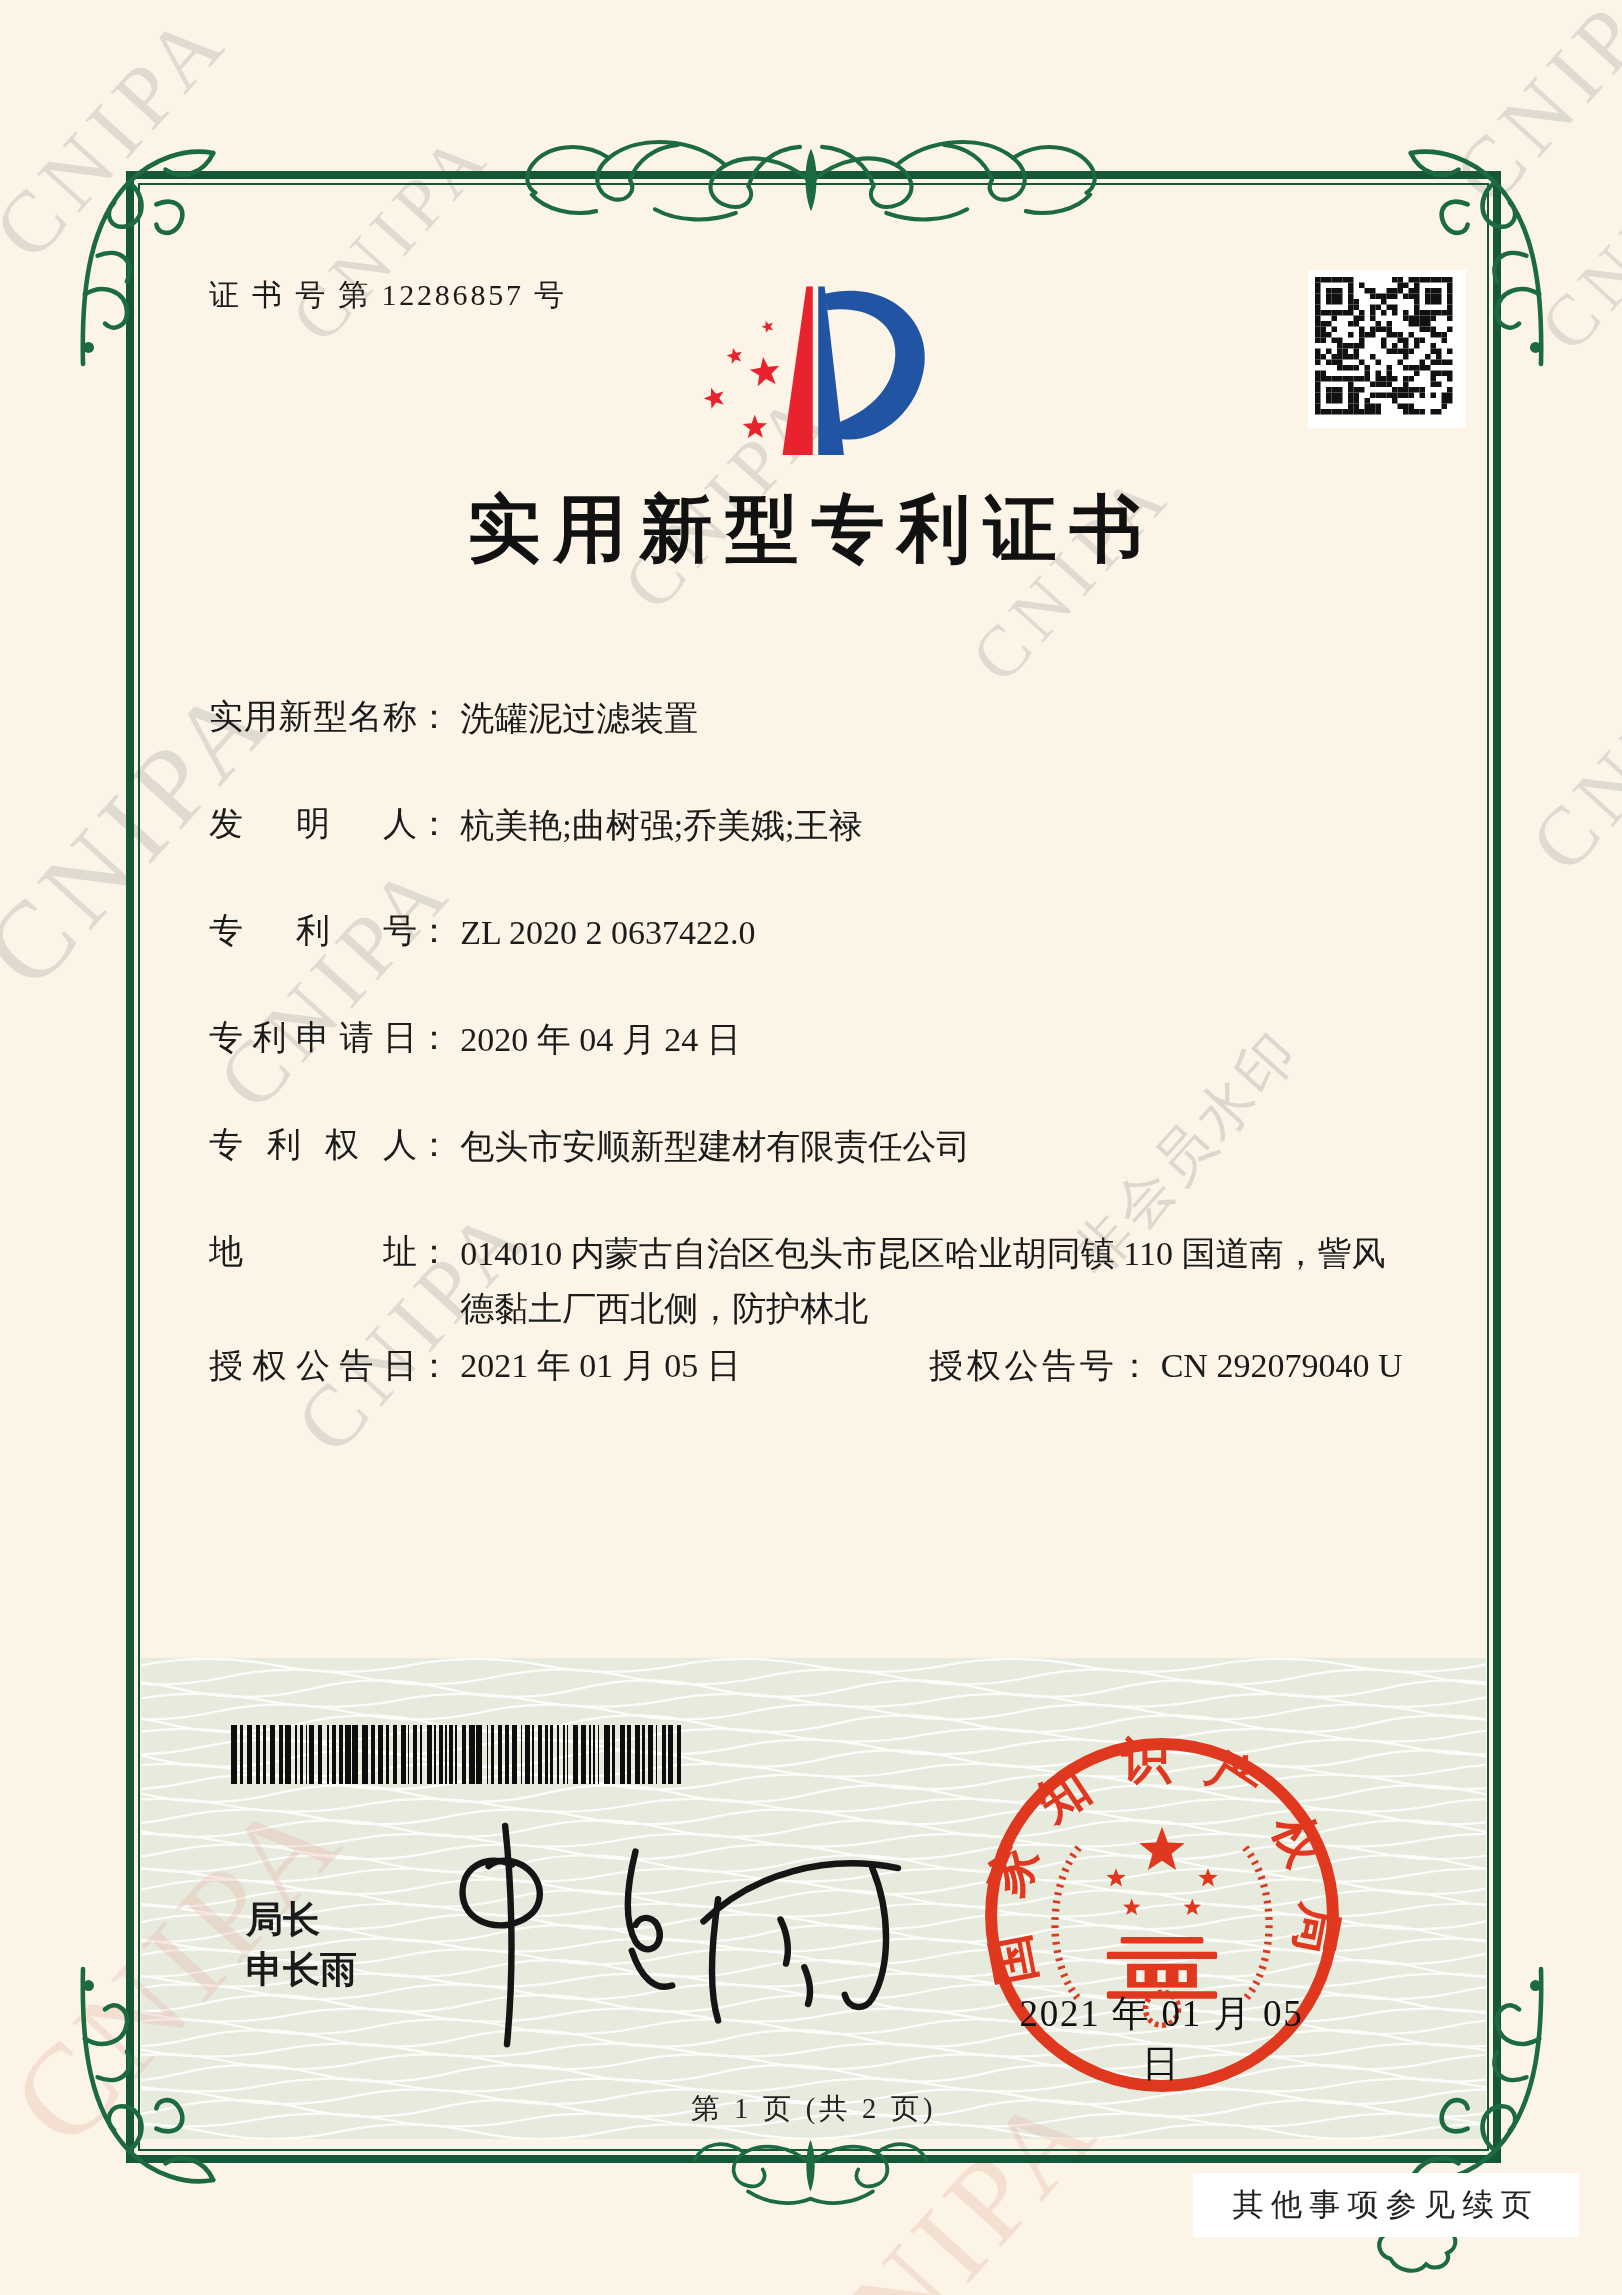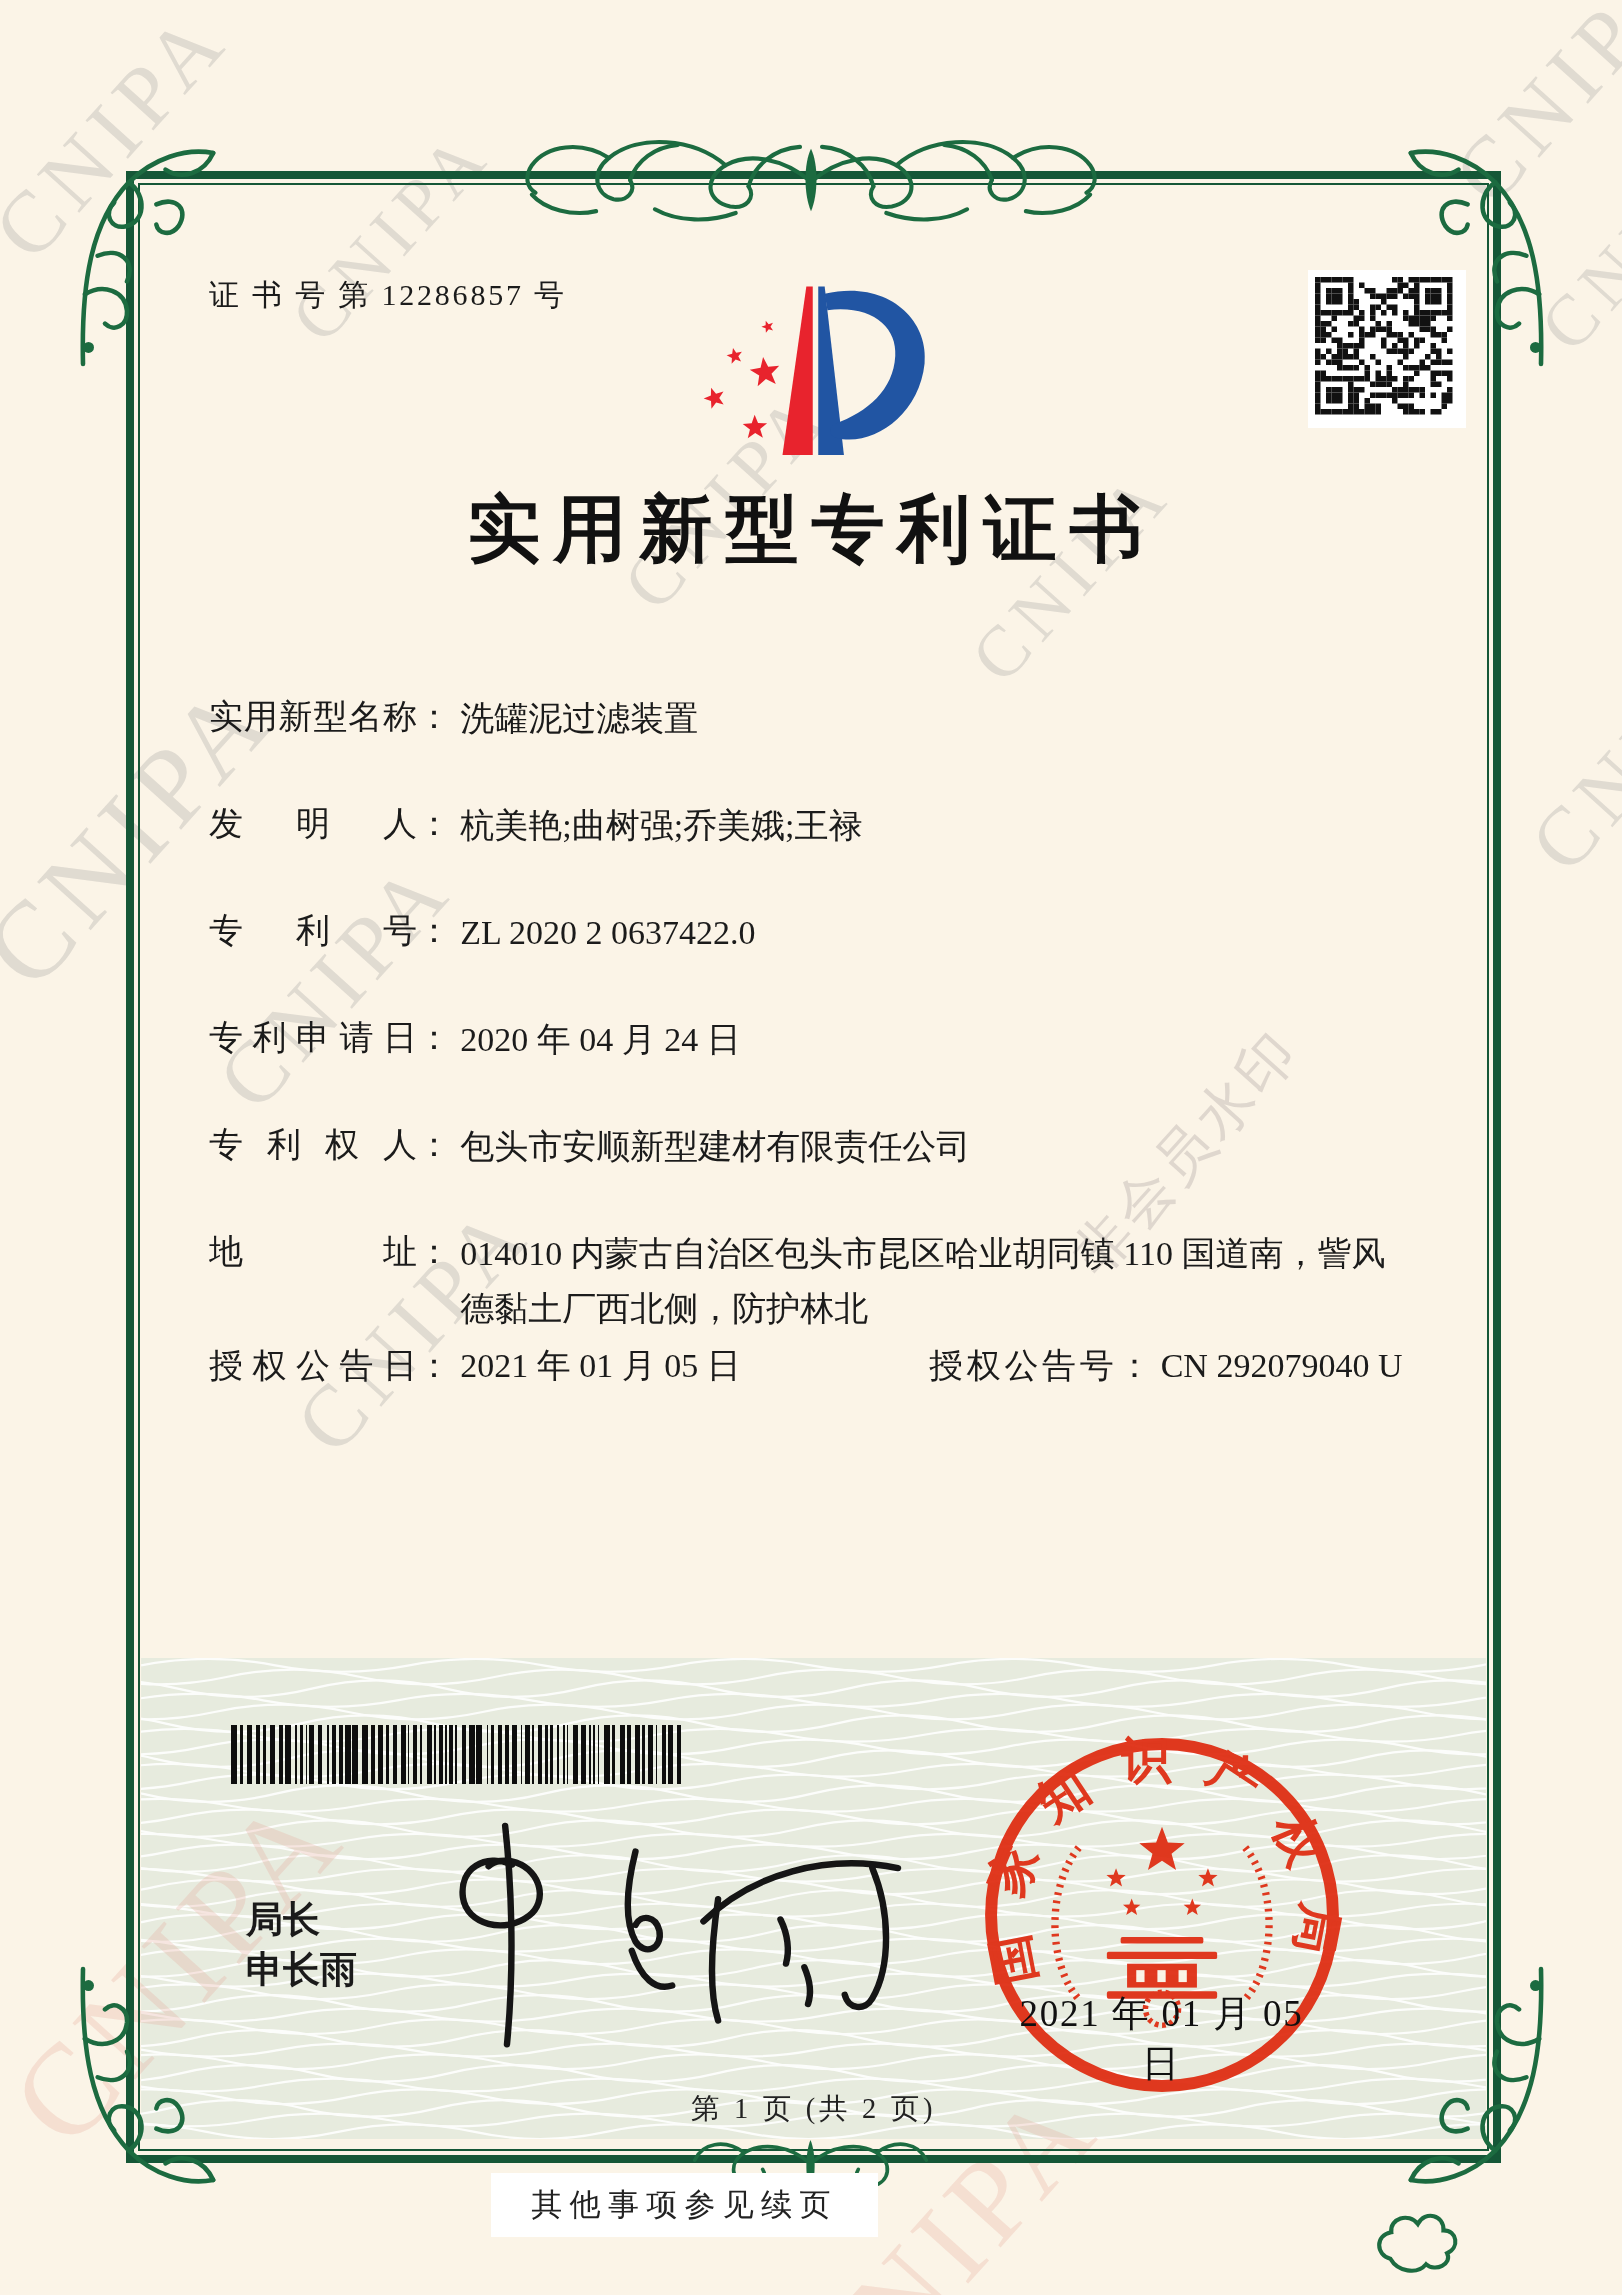--- a/index.html
+++ b/index.html
@@ -66,21 +66,21 @@
   #signature{position:absolute;left:395px;top:1811px;z-index:6;}
   #seal{position:absolute;left:969px;top:1722px;z-index:6;opacity:.93;}
   .seal-date{
     position:absolute;left:996px;top:1989px;width:331px;text-align:center;z-index:7;
     font-size:37px;letter-spacing:1.8px;color:#101010;
   }
   .page-info{
     position:absolute;left:126px;top:2090px;width:1375px;text-align:center;z-index:6;
     font-size:28.5px;letter-spacing:3.7px;color:#222;
   }
-  .note-line{position:absolute;left:0;top:2173px;width:1369px;text-align:center;z-index:8;}
+  .note-line{position:absolute;left:0;top:2173px;width:1579px;text-align:right;z-index:8;}
   .note-line span{
     display:inline-block;background:#ffffff;padding:11px 40px;
     font-size:31px;letter-spacing:7.3px;color:#222;
   }
 </style>
 </head>
 <body>
 
 <div class="wm" style="left:-27.5px;top:211px;font-size:87px;">CNIPA</div>
 <div class="wm" style="left:275px;top:303px;font-size:72px;">CNIPA</div>

